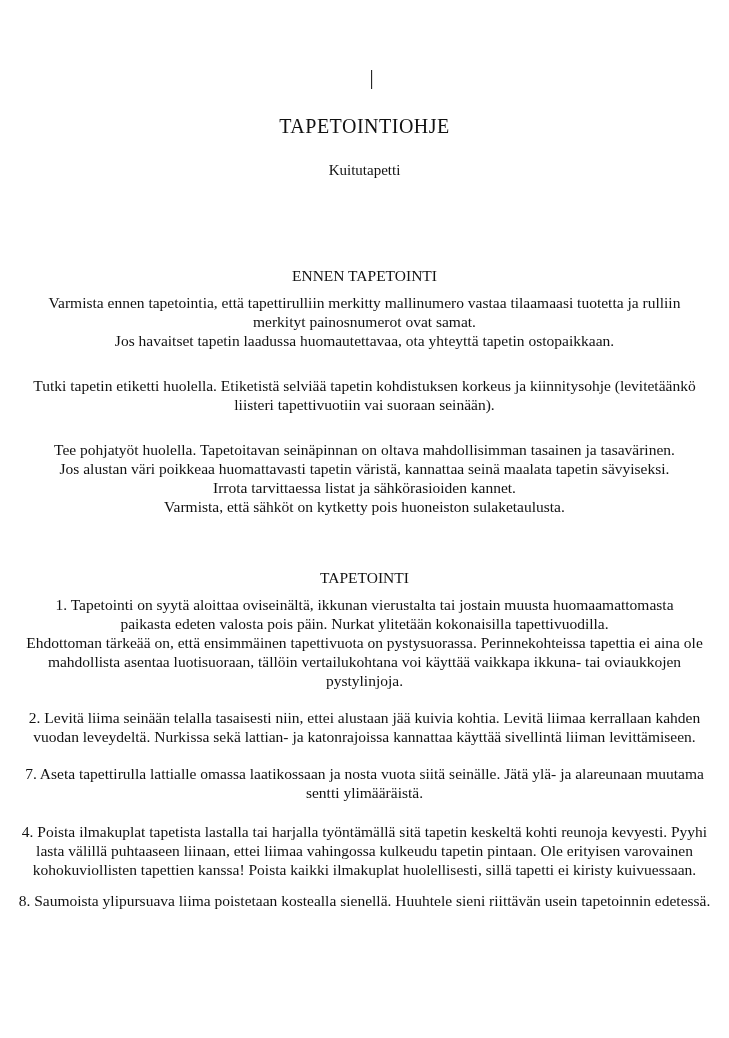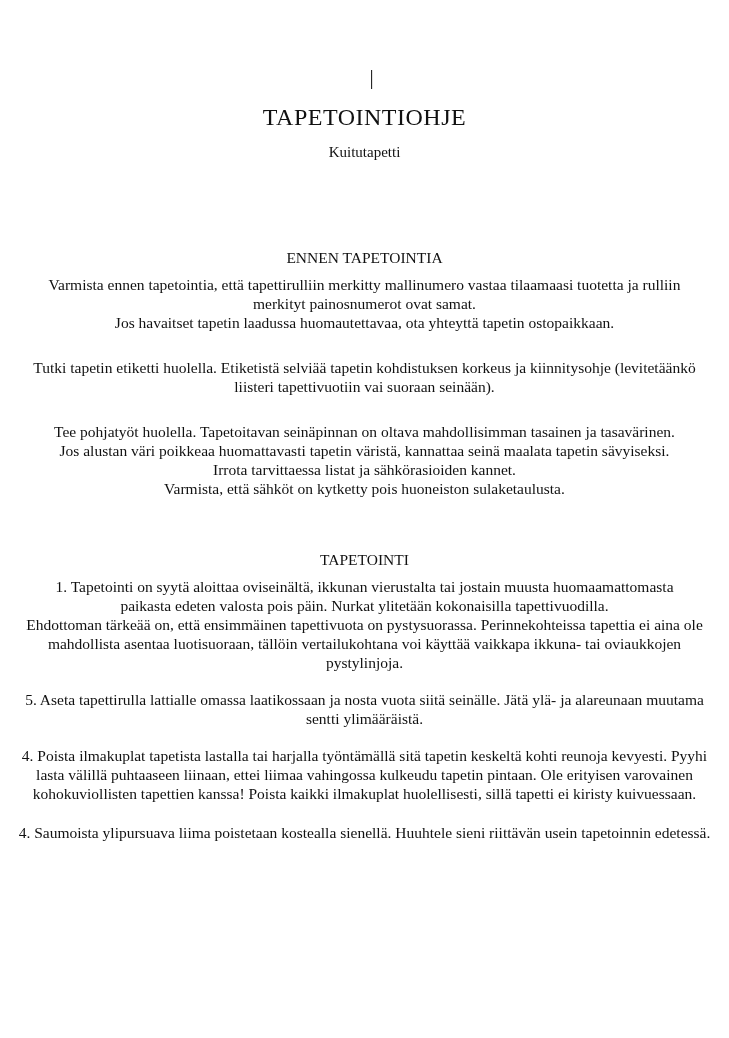--- a/index.html
+++ b/index.html
@@ -22,22 +22,22 @@
     color: #111111;
     text-align: center;
   }
   .top-mark {
     display: block;
     font-size: 21px;
     line-height: 30px;
     transform: translateX(7px);
   }
   .doc-title {
-    margin: 8px;
-    font-size: 24px;
+    margin: 17px;
+    font-size: 20px;
     line-height: 34px;
     font-weight: normal;
     letter-spacing: 0.5px;
   }
   .doc-subtitle {
     margin: 0;
     font-size: 15px;
     line-height: 21px;
   }
   .section-heading {
@@ -62,21 +62,21 @@
 
 <div class="page">
 
   <span class="top-mark">|</span>
 
   <h1 class="doc-title">TAPETOINTIOHJE</h1>
 
   <div class="doc-subtitle">Kuitutapetti</div>
 
   <div class="section s1">
-    <h2 class="section-heading">ENNEN TAPETOINTIA</h2>
+    <h2 class="section-heading">ENNEN TAPETOINTI</h2>
 
     <p>Varmista ennen tapetointia, että tapettirulliin merkitty mallinumero vastaa tilaamaasi tuotetta ja rulliin
 merkityt painosnumerot ovat samat.
 Jos havaitset tapetin laadussa huomautettavaa, ota yhteyttä tapetin ostopaikkaan.</p>
 
     <p>Tutki tapetin etiketti huolella. Etiketistä selviää tapetin kohdistuksen korkeus ja kiinnitysohje (levitetäänkö
 liisteri tapettivuotiin vai suoraan seinään).</p>
 
     <p>Tee pohjatyöt huolella. Tapetoitavan seinäpinnan on oltava mahdollisimman tasainen ja tasavärinen.
 Jos alustan väri poikkeaa huomattavasti tapetin väristä, kannattaa seinä maalata tapetin sävyiseksi.
@@ -86,26 +86,28 @@
 
   <div class="section s2">
     <h2 class="section-heading">TAPETOINTI</h2>
 
     <p>1. Tapetointi on syytä aloittaa oviseinältä, ikkunan vierustalta tai jostain muusta huomaamattomasta
 paikasta edeten valosta pois päin. Nurkat ylitetään kokonaisilla tapettivuodilla.
 Ehdottoman tärkeää on, että ensimmäinen tapettivuota on pystysuorassa. Perinnekohteissa tapettia ei aina ole
 mahdollista asentaa luotisuoraan, tällöin vertailukohtana voi käyttää vaikkapa ikkuna- tai oviaukkojen
 pystylinjoja.</p>
 
+    <p>2. Levitä liima seinään telalla tasaisesti niin, ettei alustaan jää kuivia kohtia. Levitä liimaa kerrallaan kahden
+vuodan leveydeltä. Nurkissa sekä lattian- ja katonrajoissa kannattaa käyttää sivellintä liiman levittämiseen.</p>
 
-    <p>5. Aseta tapettirulla lattialle omassa laatikossaan ja nosta vuota siitä seinälle. Jätä ylä- ja alareunaan muutama
+    <p>7. Aseta tapettirulla lattialle omassa laatikossaan ja nosta vuota siitä seinälle. Jätä ylä- ja alareunaan muutama
 sentti ylimääräistä.</p>
 
     <p>4. Poista ilmakuplat tapetista lastalla tai harjalla työntämällä sitä tapetin keskeltä kohti reunoja kevyesti. Pyyhi
 lasta välillä puhtaaseen liinaan, ettei liimaa vahingossa kulkeudu tapetin pintaan. Ole erityisen varovainen
 kohokuviollisten tapettien kanssa! Poista kaikki ilmakuplat huolellisesti, sillä tapetti ei kiristy kuivuessaan.</p>
 
-    <p>4. Saumoista ylipursuava liima poistetaan kostealla sienellä. Huuhtele sieni riittävän usein tapetoinnin edetessä.</p>
+    <p>8. Saumoista ylipursuava liima poistetaan kostealla sienellä. Huuhtele sieni riittävän usein tapetoinnin edetessä.</p>
 
 
   </div>
 
 </div>
 
 </body></html>

